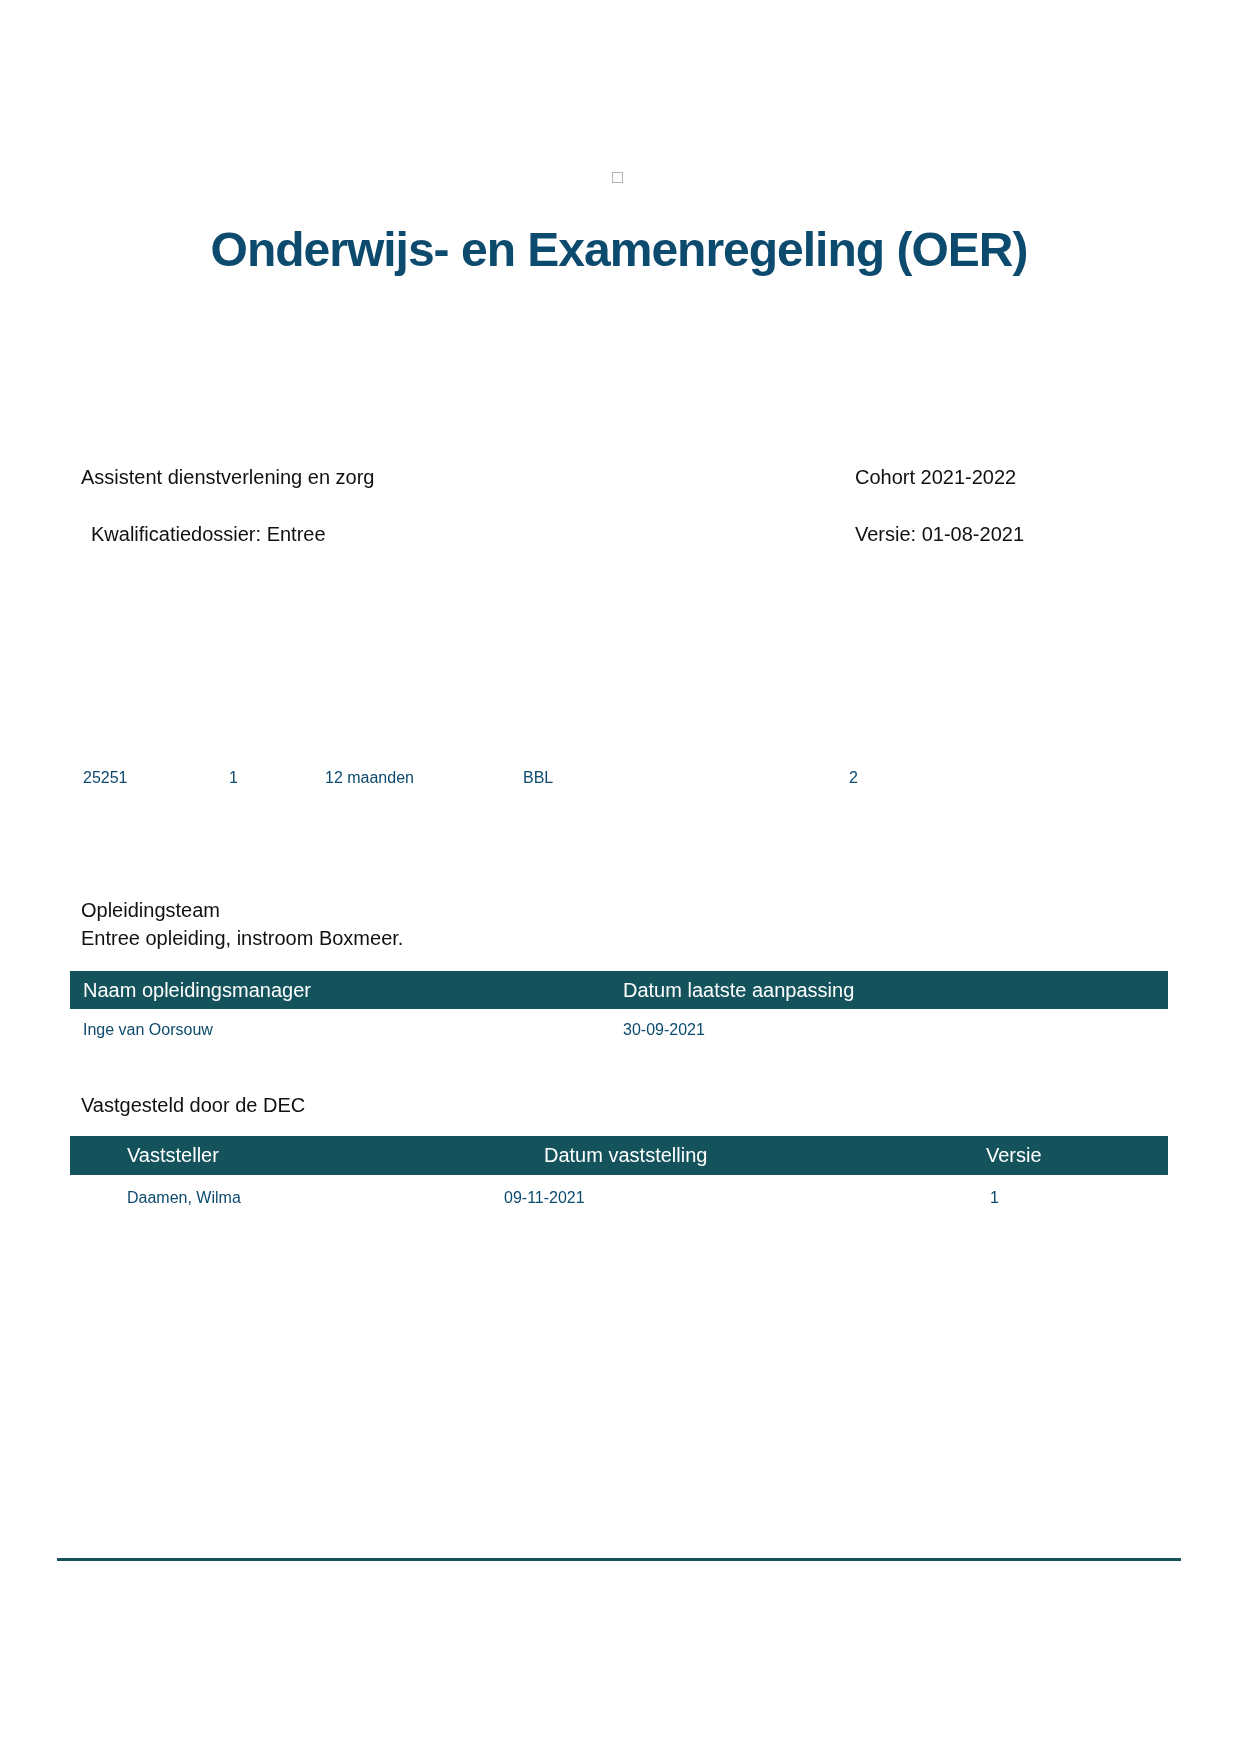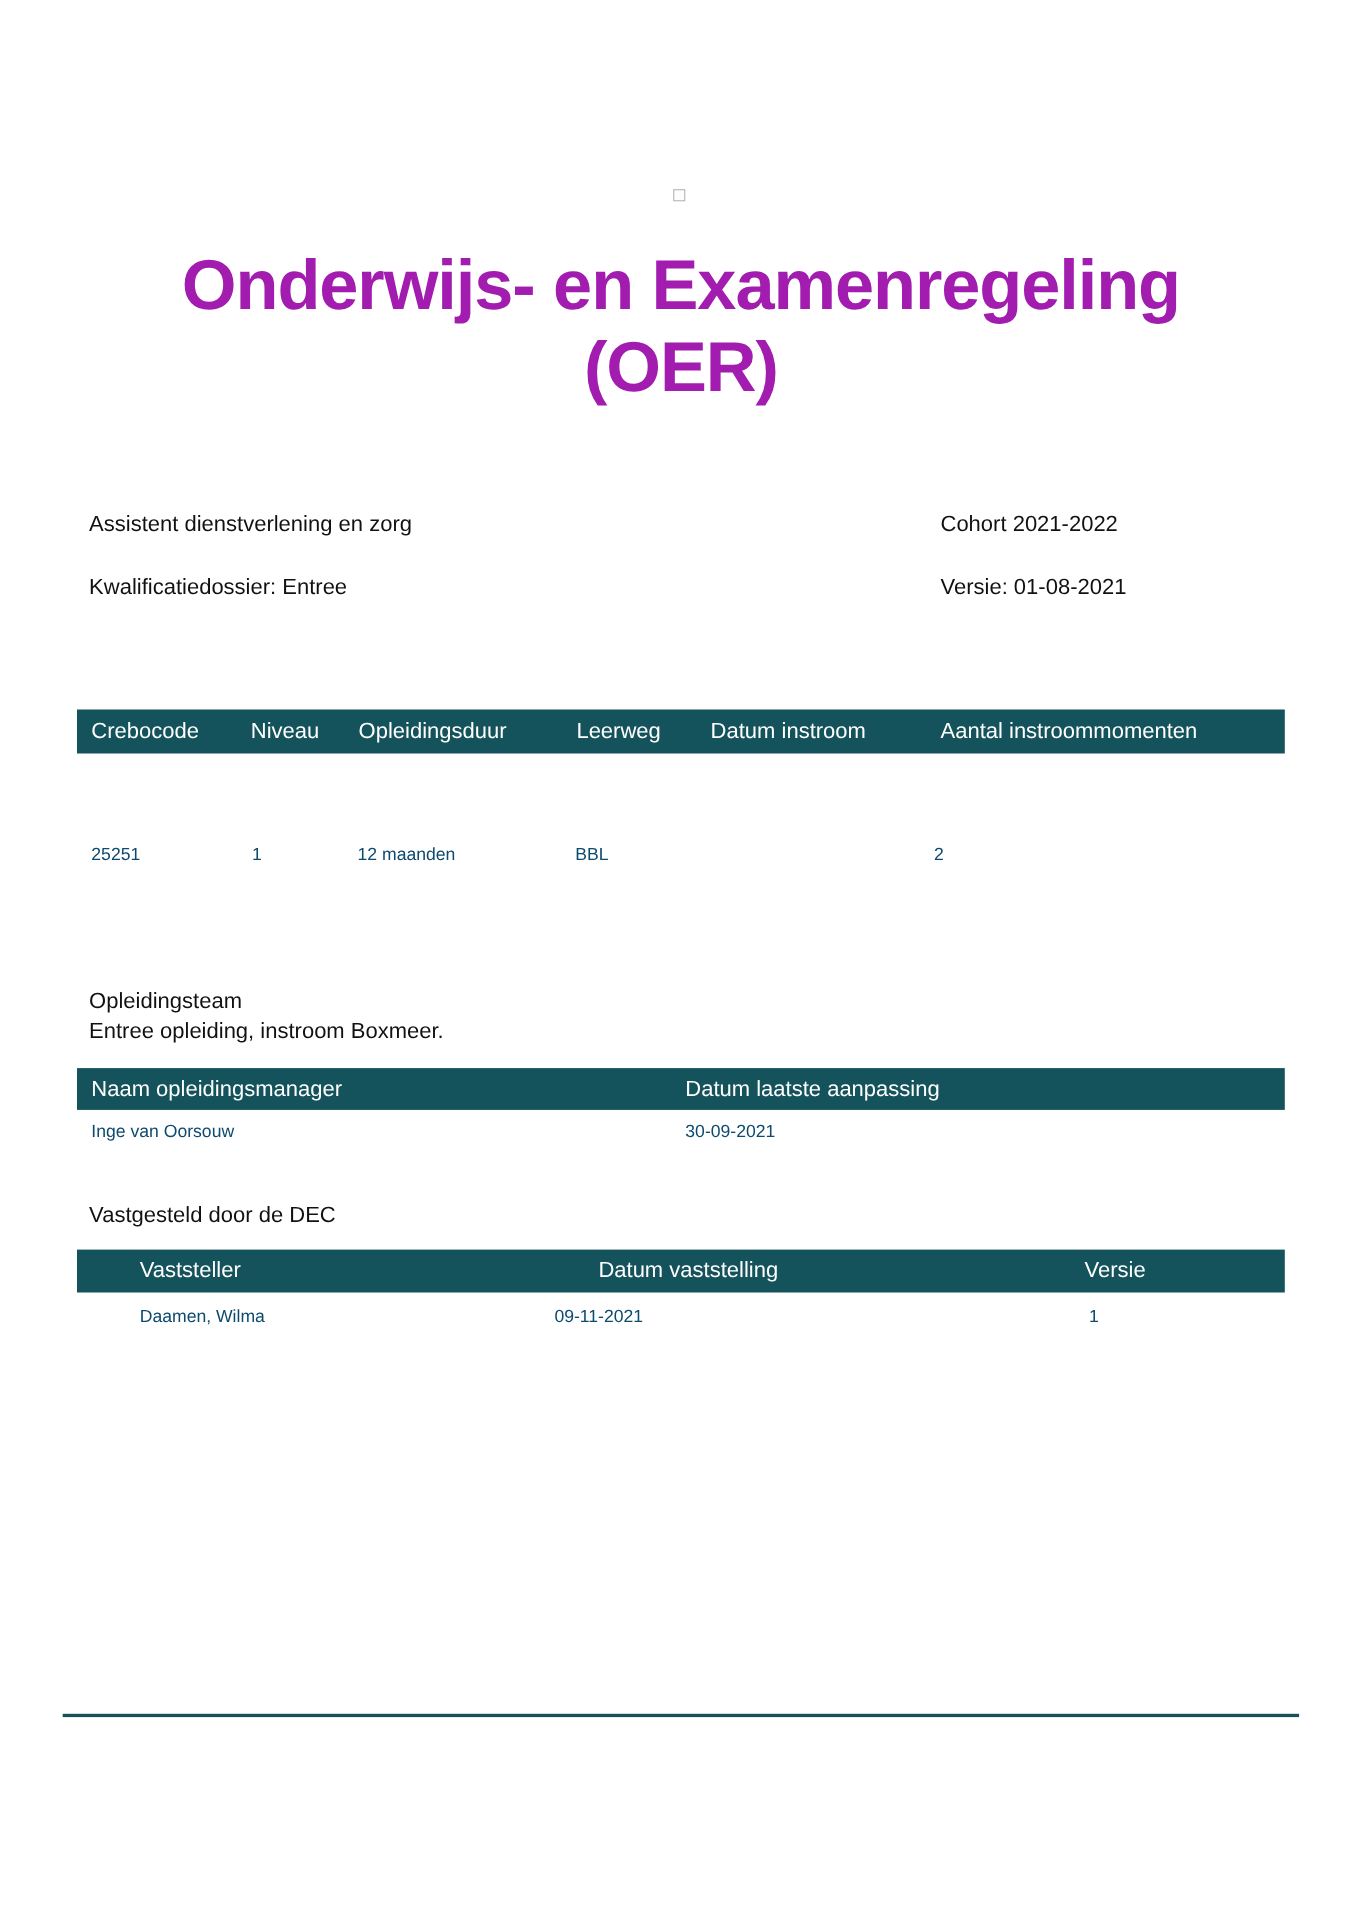--- a/index.html
+++ b/index.html
@@ -18,29 +18,29 @@
     left: 612px; top: 172px;
     width: 11px; height: 11px;
     border: 1px solid #b4b4b4;
     background: #fdfdfd;
   }
   .doc-title {
     position: absolute;
     left: 70px; top: 222px;
     width: 1098px;
     text-align: center;
-    font-size: 64px;
+    font-size: 48px;
     font-weight: bold;
     letter-spacing: -1px;
-    color: #a21caf;
+    color: #0c4a6e;
   }
   .meta-cell { position: absolute; font-size: 20px; line-height: 26px; color: #111; }
   .meta-left1  { left: 81px;  top: 464px; font-weight: normal; }
   .meta-right1 { left: 855px; top: 464px; }
-  .meta-left2  { left: 81px;  top: 521px; text-align: center; }
+  .meta-left2  { left: 91px;  top: 521px; text-align: center; }
   .meta-right2 { left: 855px; top: 521px; }
 
   .band {
     position: absolute;
     left: 70px;
     width: 1098px;
     background: #15535c;
     color: #ffffff;
   }
   .band span {
@@ -99,28 +99,20 @@
 
   <div class="placeholder-square"></div>
 
   <h1 class="doc-title">Onderwijs- en Examenregeling (OER)</h1>
 
   <div class="meta-cell meta-left1">Assistent dienstverlening en zorg</div>
   <div class="meta-cell meta-right1">Cohort 2021-2022</div>
   <div class="meta-cell meta-left2">Kwalificatiedossier: Entree</div>
   <div class="meta-cell meta-right2">Versie: 01-08-2021</div>
 
-  <div class="band band-1">
-    <span class="t1-c1">Crebocode</span>
-    <span class="t1-c2">Niveau</span>
-    <span class="t1-c3">Opleidingsduur</span>
-    <span class="t1-c4">Leerweg</span>
-    <span class="t1-c5">Datum instroom</span>
-    <span class="t1-c6">Aantal instroommomenten</span>
-  </div>
 
   <div class="trow trow-1">
     <span class="t1r-c1">25251</span>
     <span class="t1r-c2">1</span>
     <span class="t1r-c3">12 maanden</span>
     <span class="t1r-c4">BBL</span>
     <span class="t1r-c5"></span>
     <span class="t1r-c6">2</span>
   </div>
 

